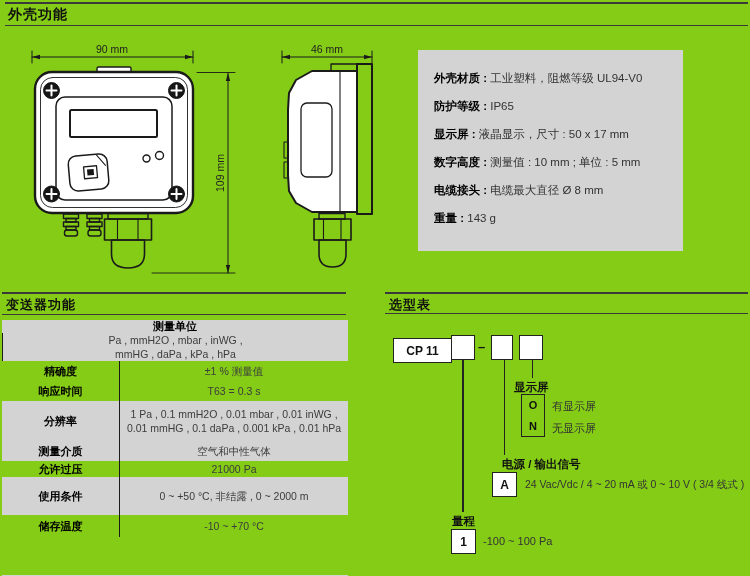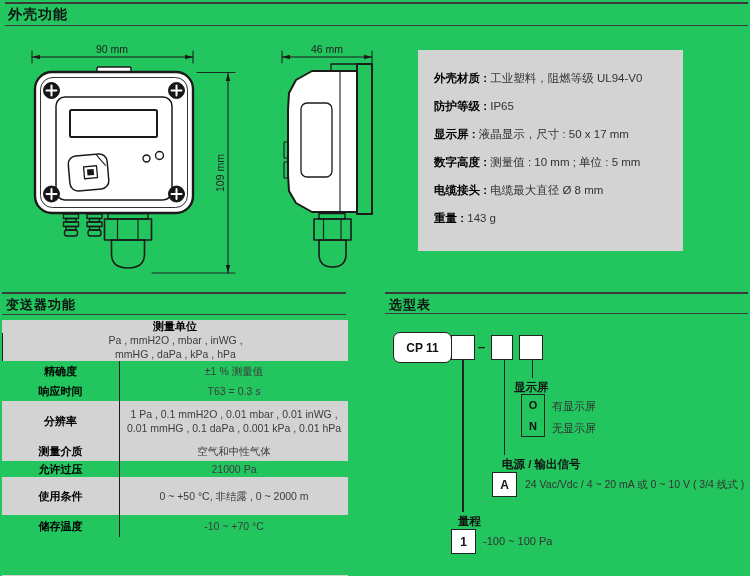--- a/index.html
+++ b/index.html
@@ -1,18 +1,18 @@
 <!DOCTYPE html>
 <html><head>
 <meta charset="utf-8">
 <style>
   * { margin:0; padding:0; box-sizing:border-box; }
   html,body { background:#fff; }
   body { font-family:"Liberation Sans", sans-serif; color:#000; }
-  .page { position:relative; width:750px; height:576px; background:#22c55e; overflow:hidden; }
+  .page { position:relative; width:750px; height:576px; background:#84cc16; overflow:hidden; }
 
   
   .rule { position:absolute; background:#3a3a3a; }
   .sec-title { position:absolute; font-weight:bold; font-size:14px; color:#111; letter-spacing:1px; }
 
   
   .spec-box { position:absolute; left:418px; top:50px; width:265px; height:201px;
               background:#d3d3d3; padding:14px 8px 0 16px; }
   .spec-line { font-size:11.5px; line-height:28px; white-space:nowrap; }
   .spec-label { font-weight:bold; color:#000; }
@@ -219,21 +219,21 @@
     </div>
   </div>
   <div class="tx-sliver"></div>
 
   <div class="rule" style="left:385px; top:292px; width:363px; height:2px;"></div>
   <div class="sec-title" style="left:389px; top:296px; font-size:13px;">选型表</div>
   <div class="rule" style="left:385px; top:313px; width:363px; height:1.3px;"></div>
 
   <div class="order">
 
-    <div class="obox" style="left:8px; top:2px; width:59px; height:31px;border-radius:7px;">CP 11</div>
+    <div class="obox" style="left:8px; top:8px; width:59px; height:25px;">CP 11</div>
     <div class="obox" style="left:65.5px; top:5px; width:24px; height:25px;"></div>
     <div class="odash" style="left:93px; top:9px;">–</div>
     <div class="obox" style="left:106px; top:5px; width:22px; height:25px;"></div>
     <div class="obox" style="left:134px; top:5px; width:24px; height:25px;"></div>
 
     <div class="oline" style="left:77px; top:30px; height:152px;"></div>
     <div class="oline" style="left:118.5px; top:30px; height:95px;"></div>
     <div class="oline" style="left:146.5px; top:30px; height:18px;"></div>
 
     <div class="olabel" style="left:129px; top:50px;">显示屏</div>
@@ -241,18 +241,18 @@
       <span>O</span>
       <span>N</span>
     </div>
     <div class="odesc" style="left:167px; top:69px;">有显示屏</div>
     <div class="odesc" style="left:167px; top:91px;">无显示屏</div>
 
     <div class="olabel" style="left:109px; top:127px;padding-left:8px;">电源 / 输出信号</div>
     <div class="obox" style="left:107px; top:142px; width:25px; height:25px;">A</div>
     <div class="odesc" style="left:140px; top:148px; font-size:10.5px;">24 Vac/Vdc / 4 ~ 20 mA  或  0 ~ 10 V ( 3/4 线式 )</div>
 
-    <div class="olabel" style="left:73px; top:184px;">量程</div>
+    <div class="olabel" style="left:67px; top:184px;">量程</div>
     <div class="obox" style="left:66px; top:199px; width:25px; height:25px;">1</div>
     <div class="odesc" style="left:98px; top:205px;">-100 ~ 100 Pa</div>
   </div>
 
 </div>
 
 </body></html>

